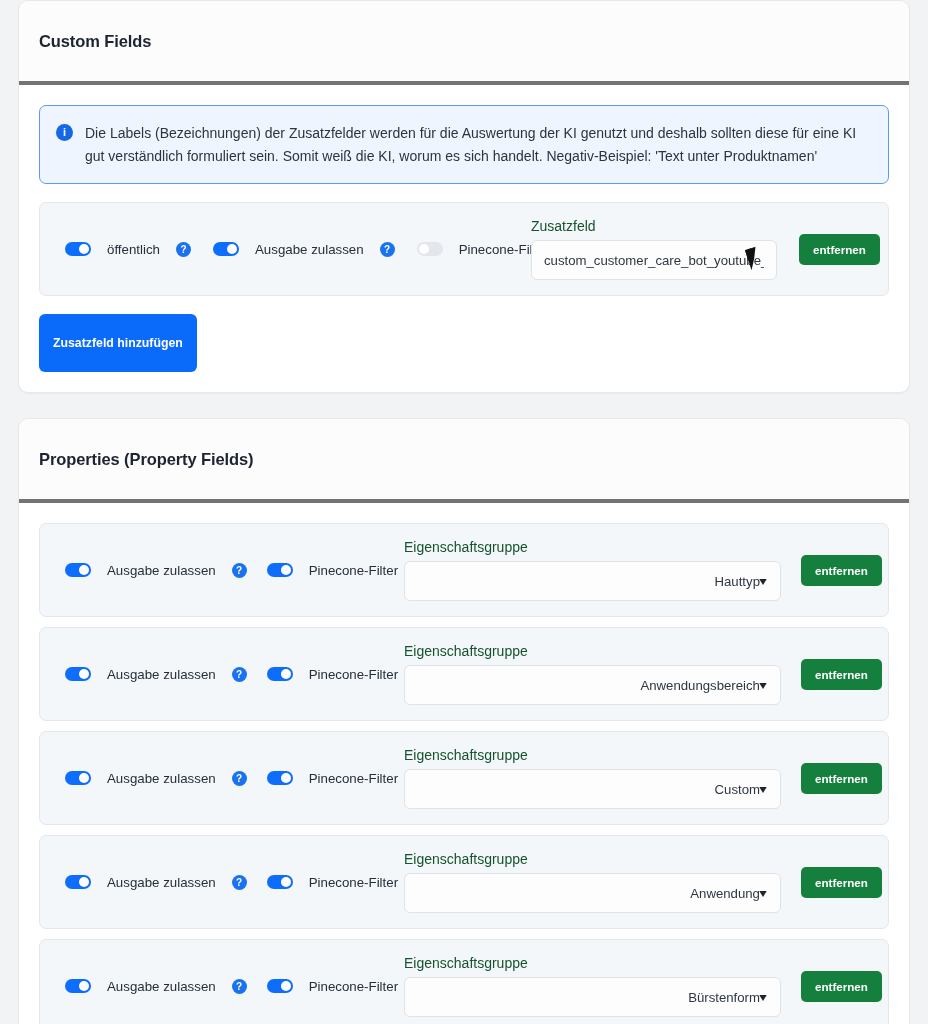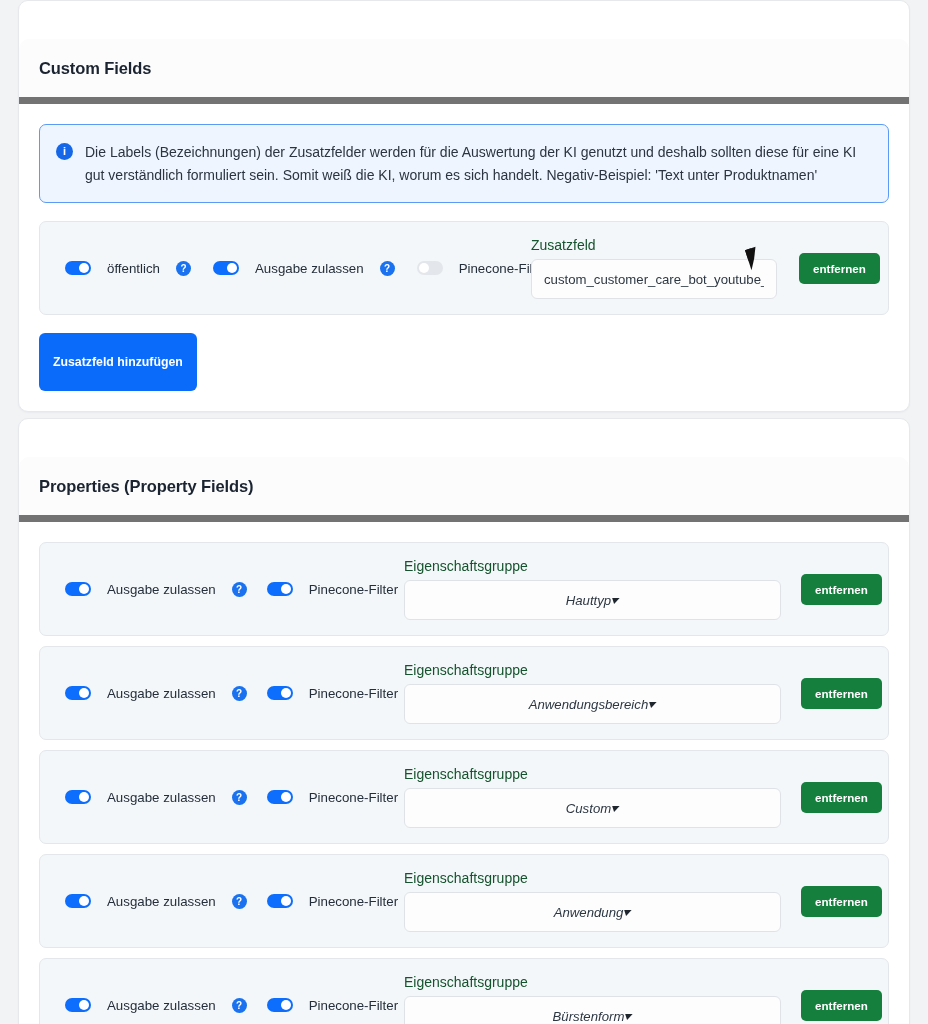--- a/index.html
+++ b/index.html
@@ -16,28 +16,27 @@
   .card {
     position: absolute;
     left: 18px;
     width: 892px;
     background: #ffffff;
     border: 1px solid #e6e8eb;
     border-radius: 10px;
     box-shadow: 0 1px 2px rgba(16,24,40,0.04);
   }
   .card-header {
-    height: 65px;
+    height: 84px;
     display: flex;
     align-items: center;
     padding: 0 20px;
-    border-bottom: 7px solid #737373;
+    border-bottom: 4px solid #737373;
     background: #fcfcfd;
     border-radius: 10px 10px 0 0;
-    margin-top: 38px;
   }
   .card-title {
     font-size: 16.5px;
     font-weight: bold;
     color: #1b2430;
     letter-spacing: -0.1px;
   }
   .card-body { padding: 20px 20px 20px 20px; }
 
   
@@ -145,22 +144,21 @@
     font-size: 13.2px;
     color: #2d3743;
   }
   .text-input { width: 246px; }
   .text-input .val {
     white-space: nowrap;
     overflow: hidden;
   }
   .select-input {
     width: 377px;
-    justify-content: center;
-    font-style: italic;
+    justify-content: flex-end;
   }
   .chev {
     color: #20262e;
     font-size: 12px;
     line-height: 1;
     transform: scaleX(1.25);
     margin-right: 2px;
   }
 
   .btn-remove {

